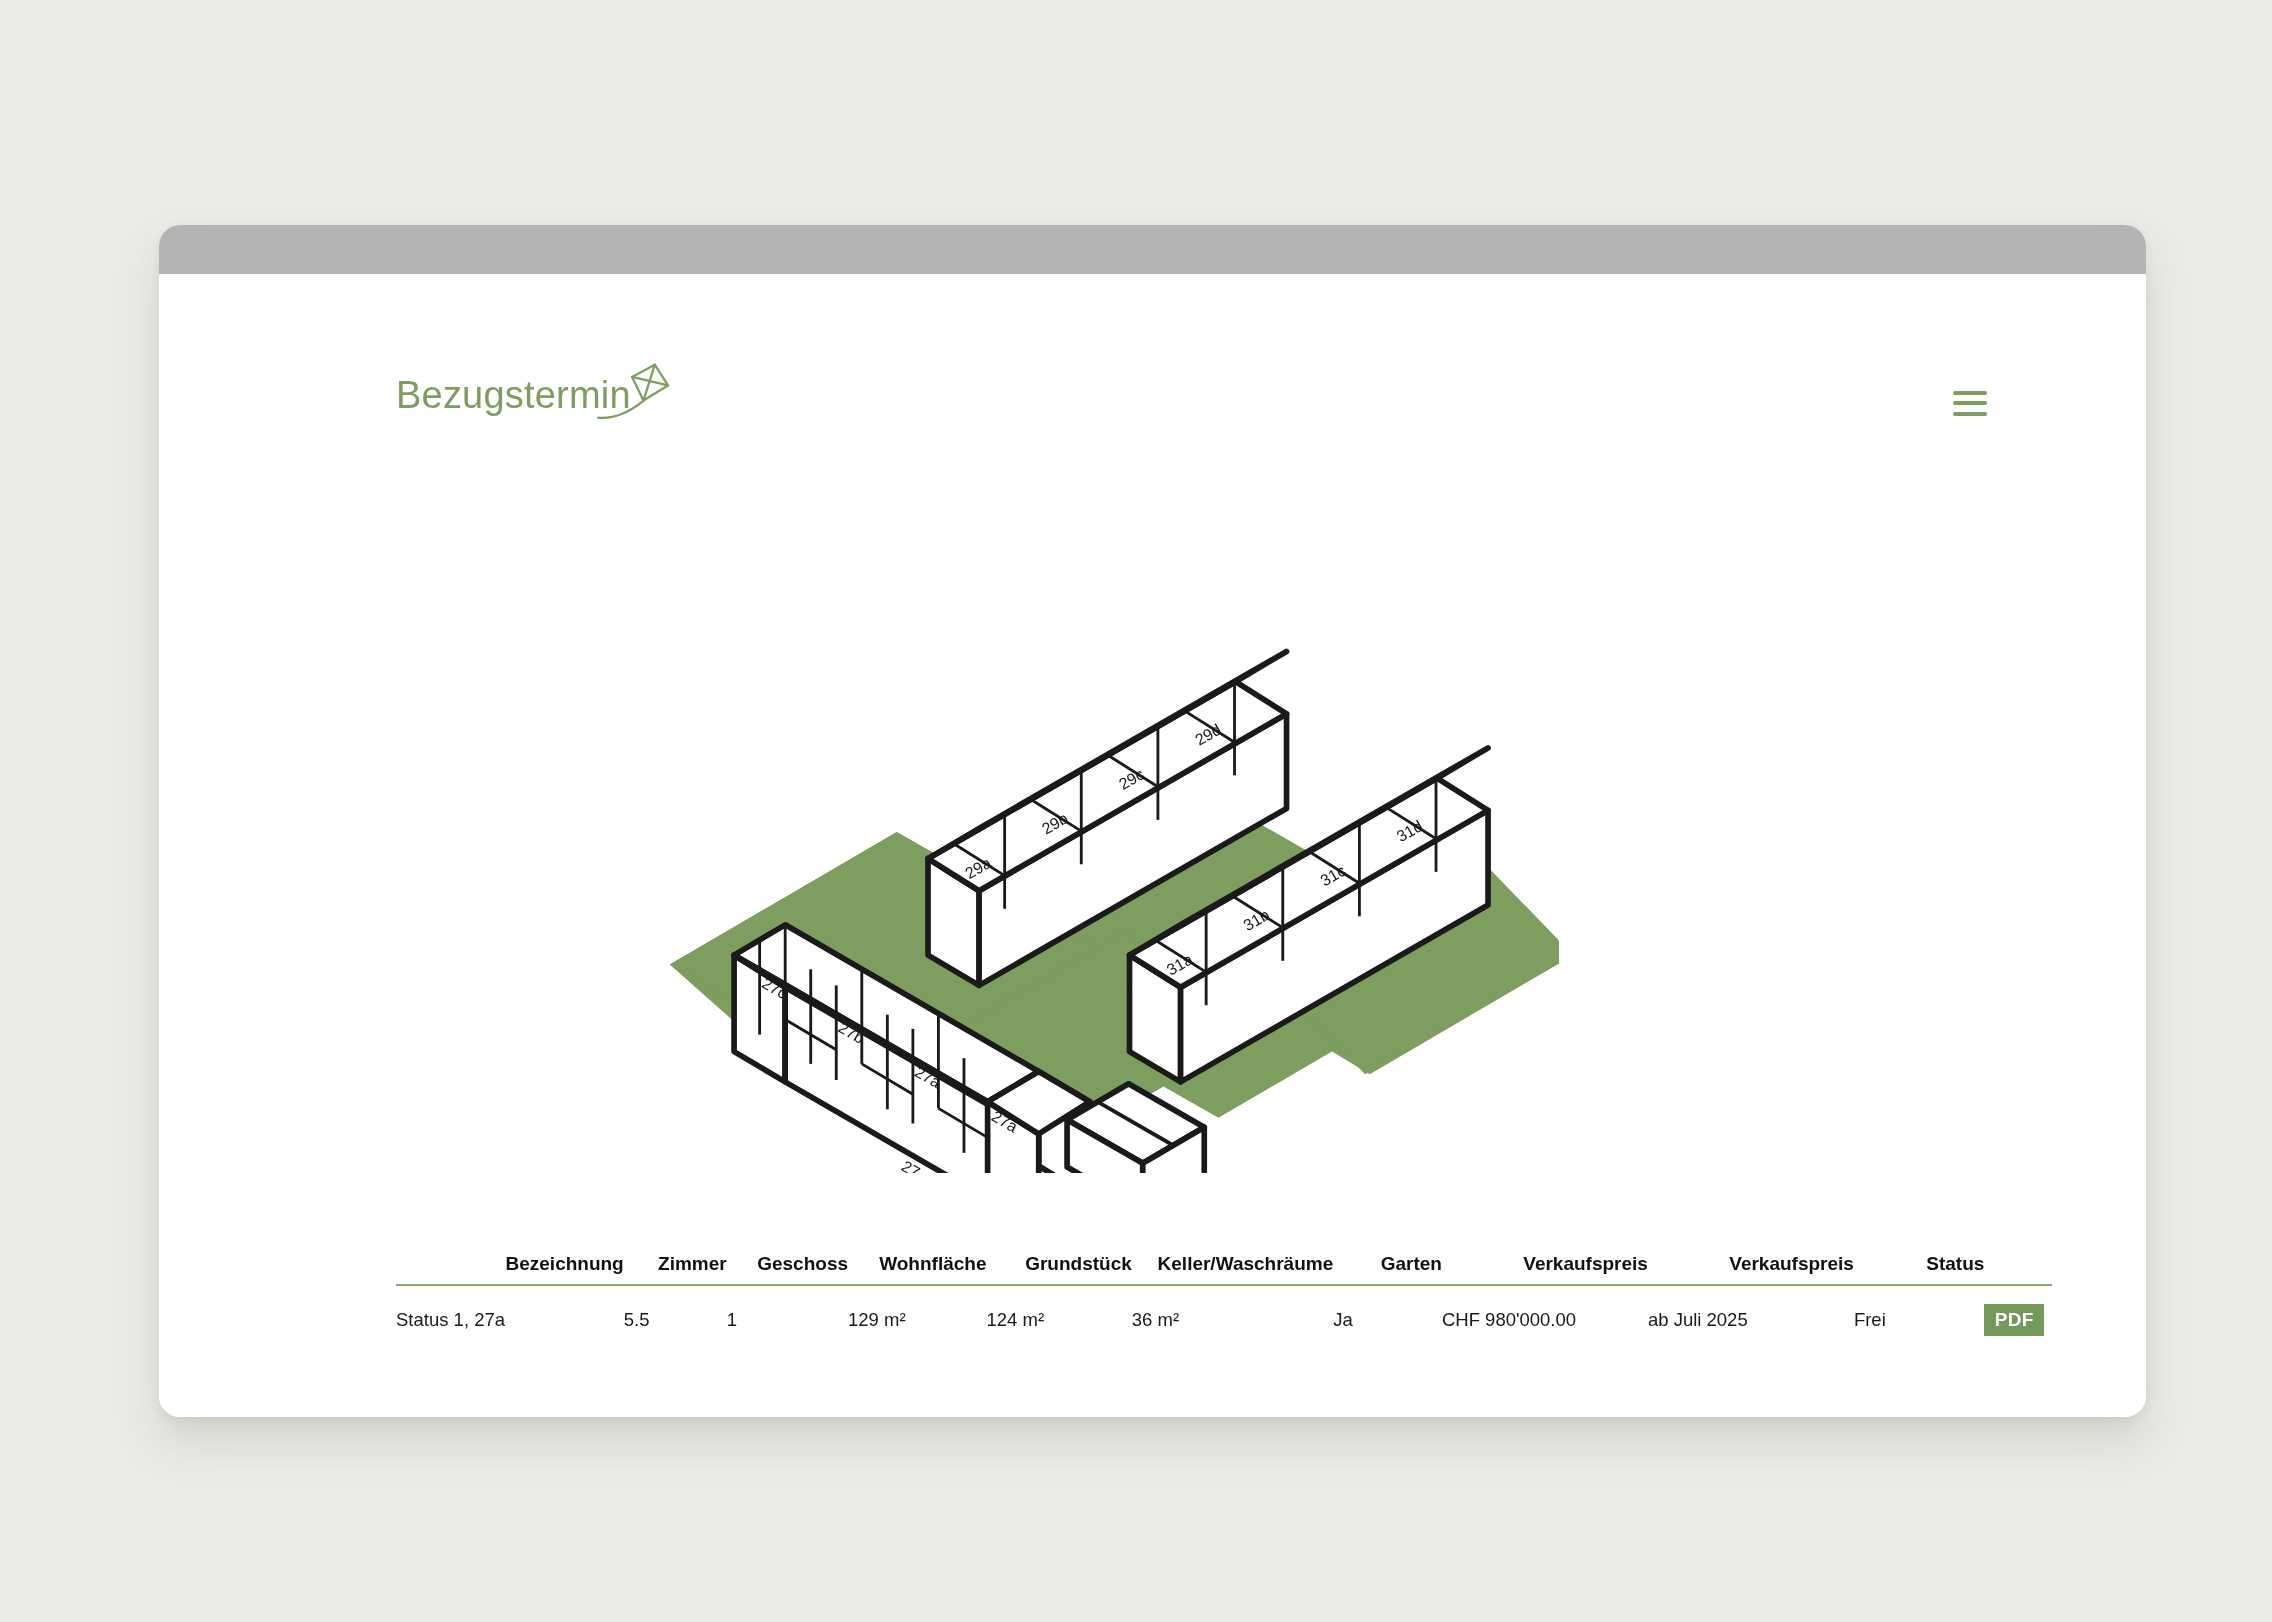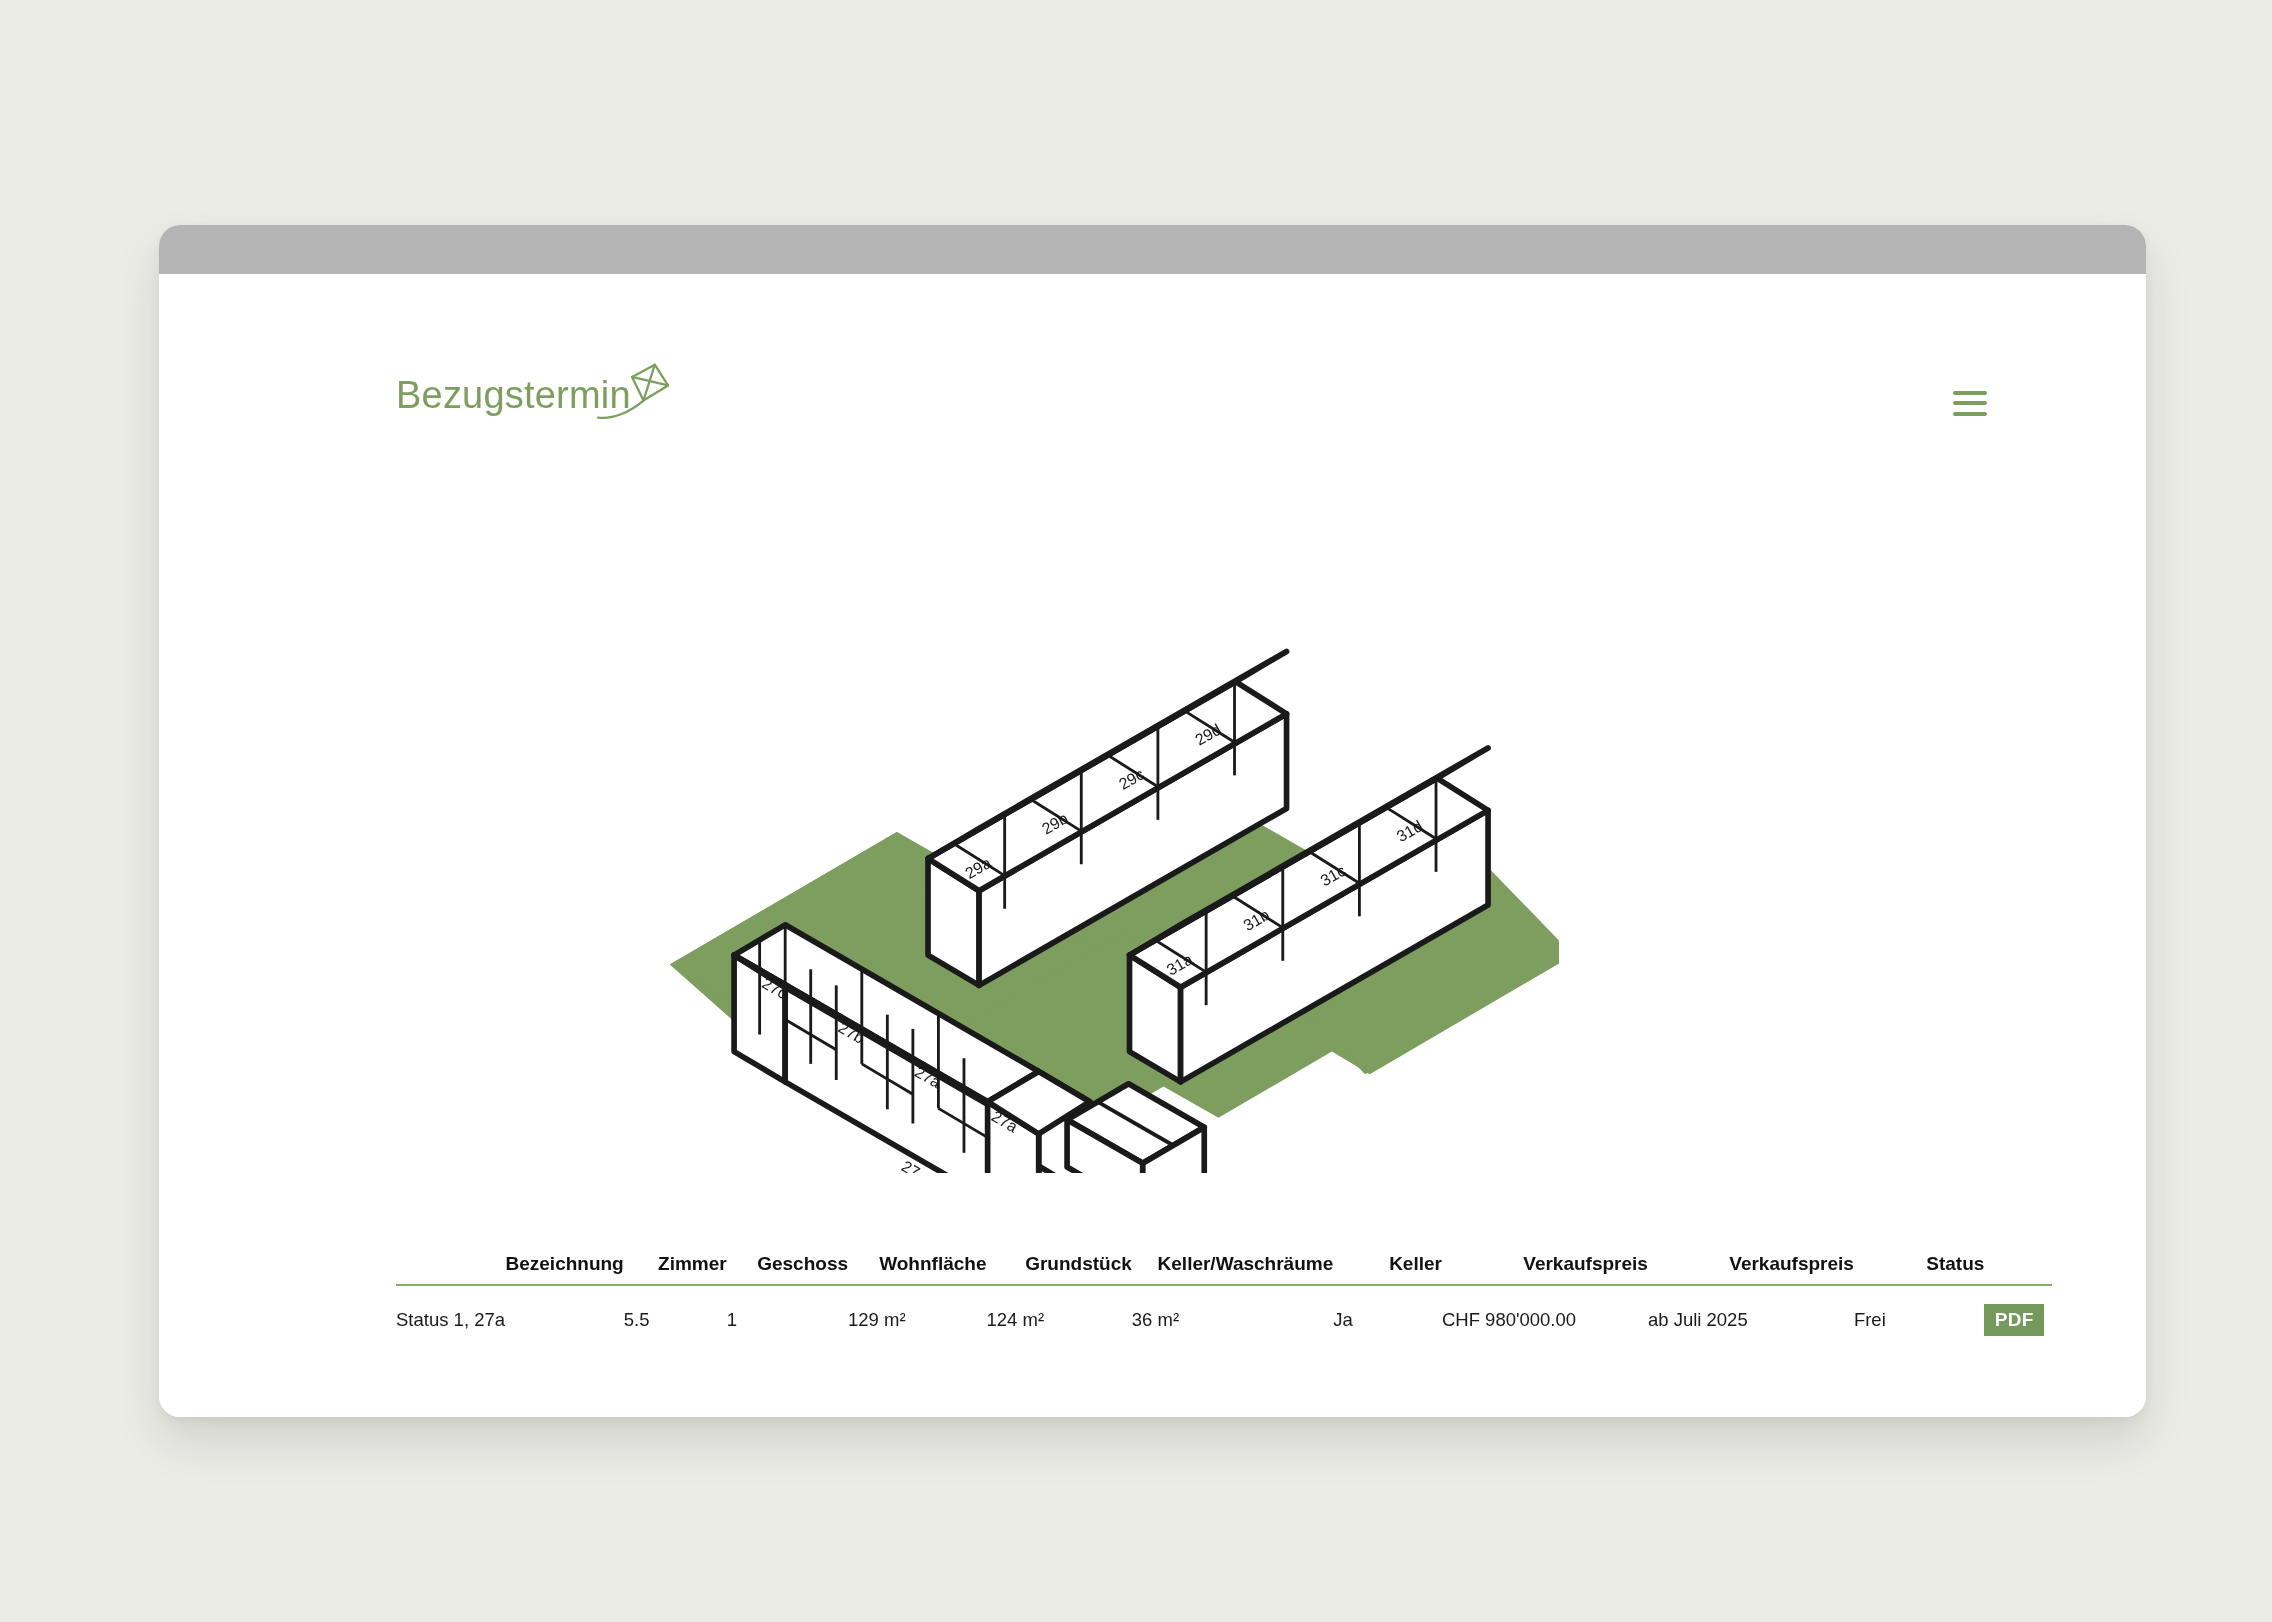--- a/index.html
+++ b/index.html
@@ -329,21 +329,21 @@
       <div class="offer-table-wrap">
         <table class="offer-table">
           <thead>
             <tr>
               <th class="col-bez">Bezeichnung</th>
               <th class="col-zim">Zimmer</th>
               <th class="col-ges">Geschoss</th>
               <th class="col-woh">Wohnfläche</th>
               <th class="col-gru">Grundstück</th>
               <th class="col-kel">Keller/Waschräume</th>
-              <th class="col-gar">Keller</th>
+              <th class="col-gar">Garten</th>
               <th class="col-ver">Verkaufspreis</th>
               <th class="col-bez2">Verkaufspreis</th>
               <th class="col-sta">Status</th>
               <th class="col-pdf"></th>
             </tr>
           </thead>
           <tbody>
 
             <tr>
               <td>Status 1, 27a</td>

